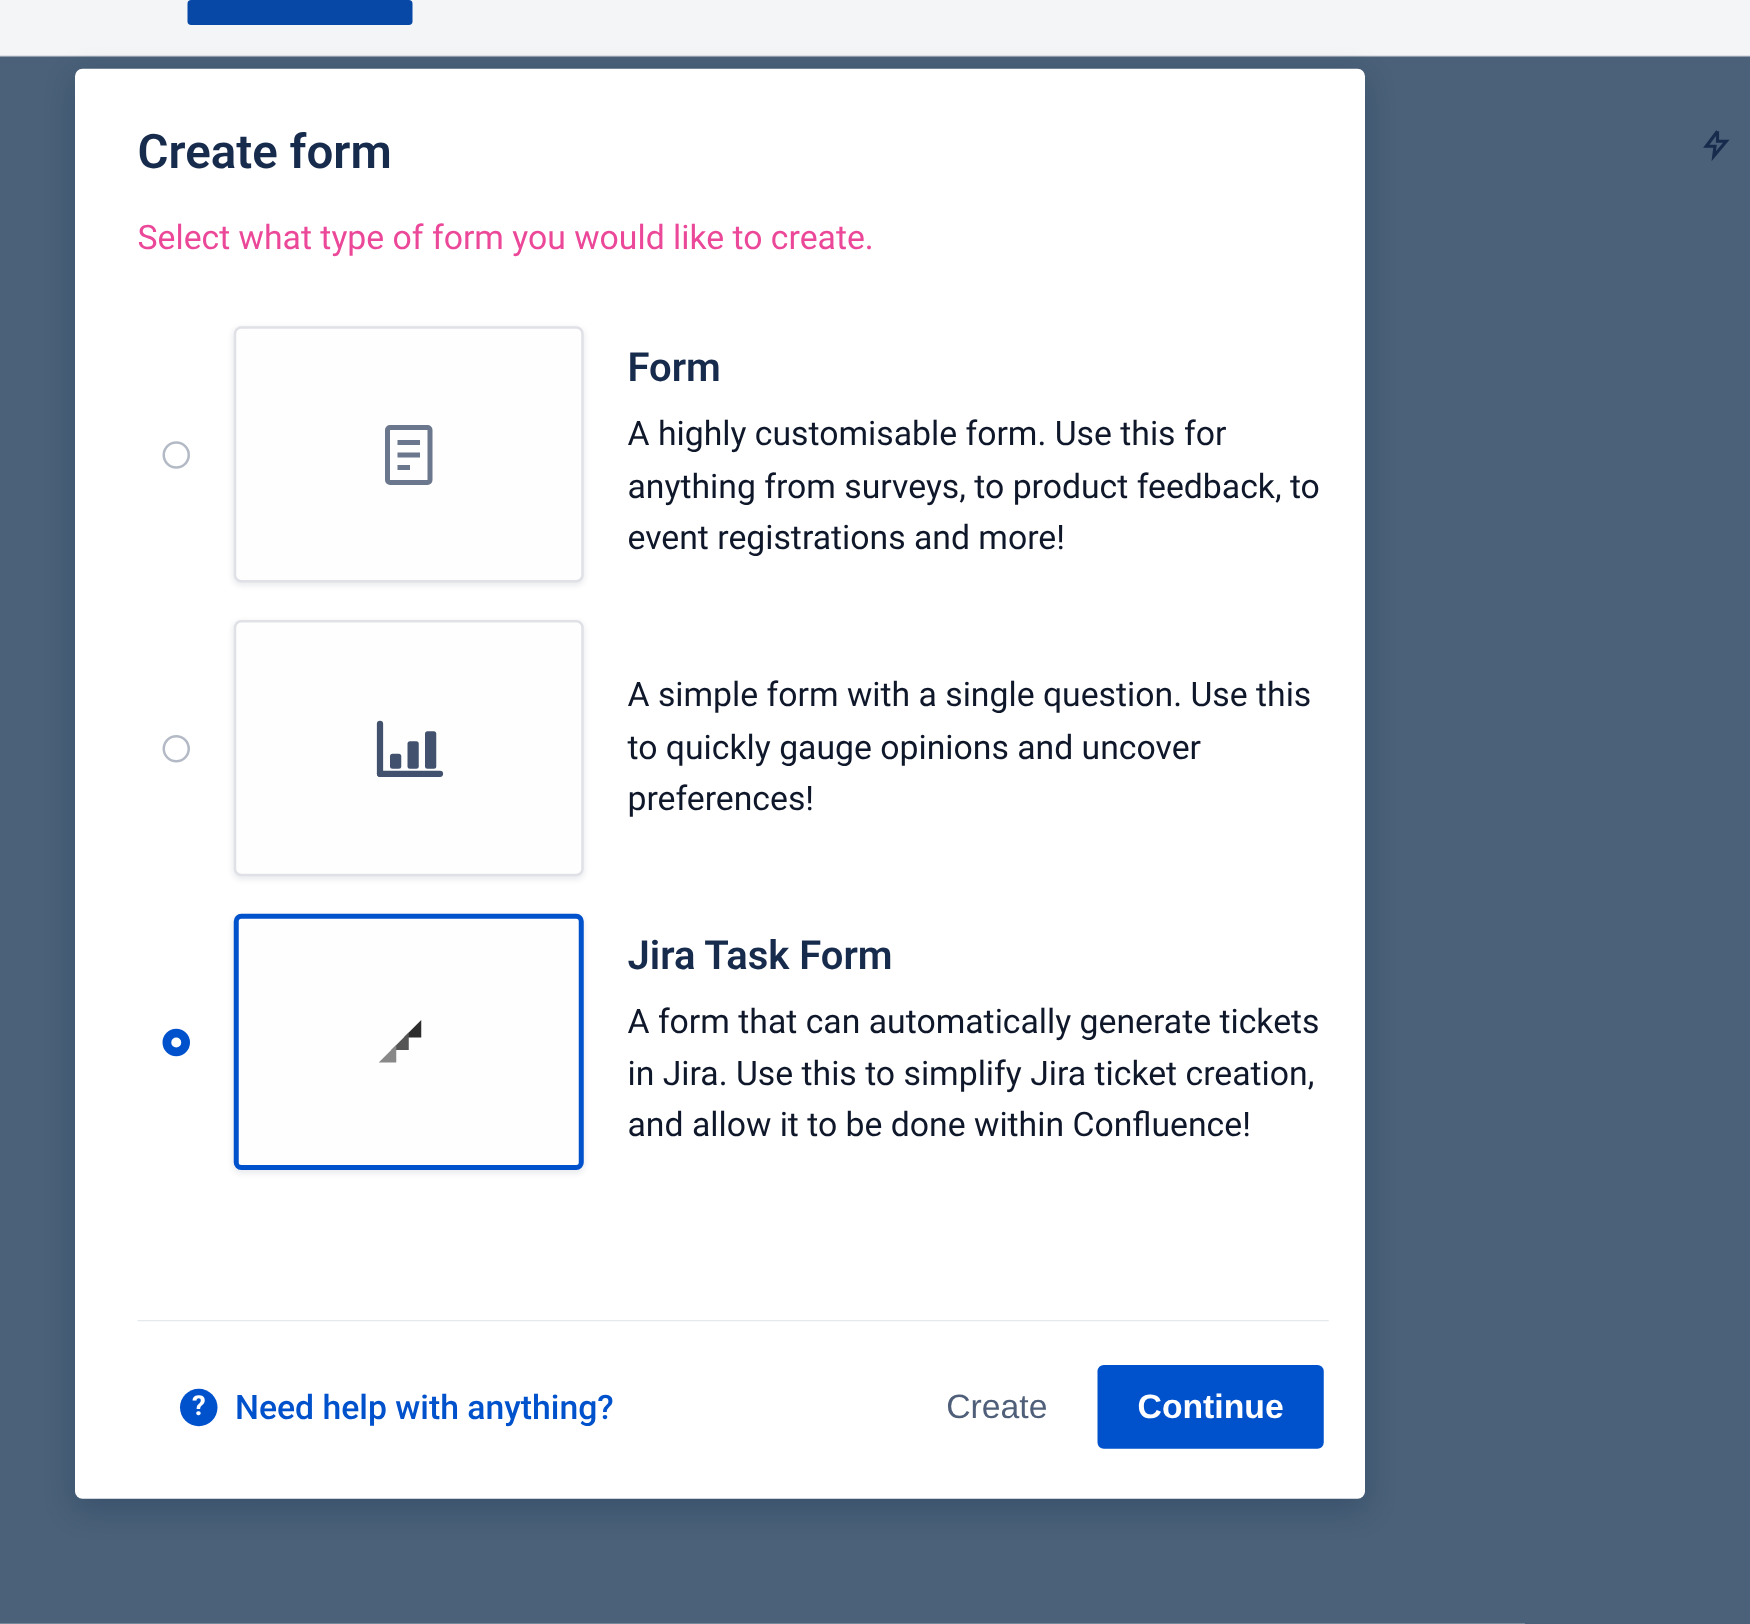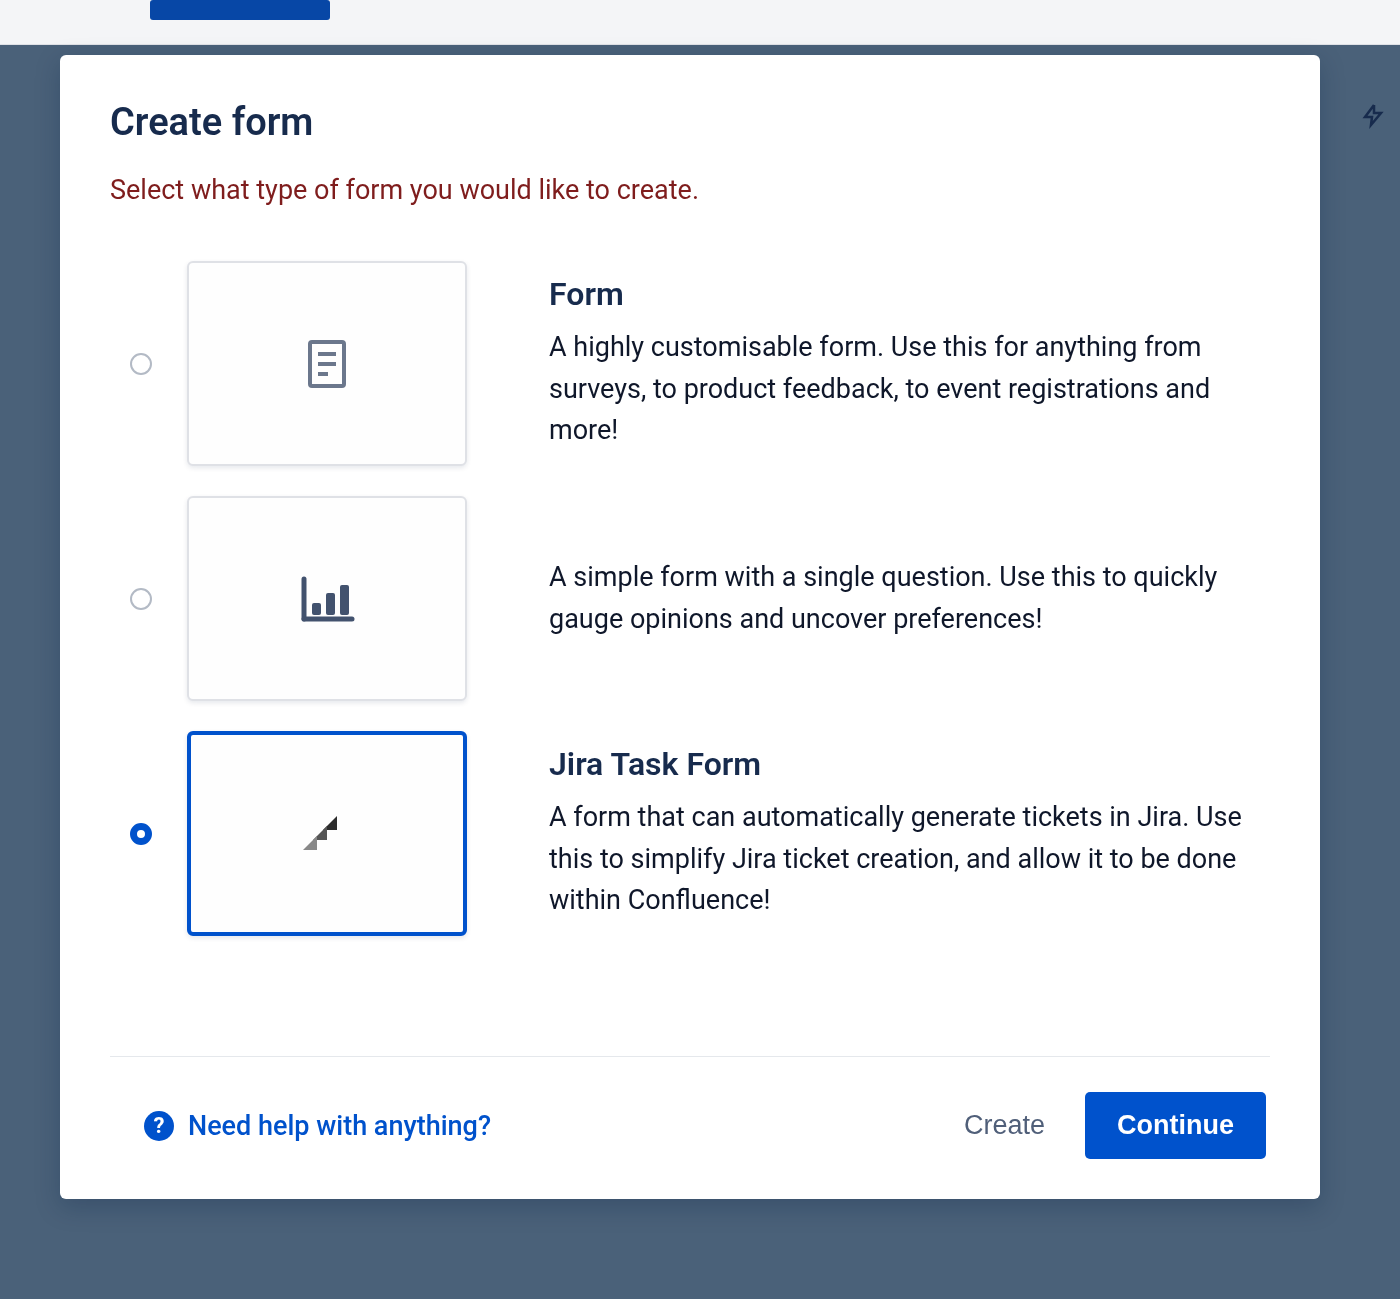--- a/index.html
+++ b/index.html
@@ -37,35 +37,35 @@
       position: absolute;
       top: 100px;
       right: 15px;
       color: #172b4d;
       font-size: 28px;
     }
     .modal {
       position: absolute;
       top: 55px;
       left: 60px;
-      width: 1260px;
+      width: 1032px;
       background: #ffffff;
       border-radius: 6px;
       box-shadow: 0 8px 24px rgba(9, 30, 66, 0.25);
-      padding: 45px 50px 40px 50px;
+      padding: 45px 29px 40px 50px;
     }
     .modal-title {
       font-size: 38px;
       font-weight: 600;
       color: #172b4d;
       margin-bottom: 30px;
     }
     .modal-subtitle {
       font-size: 27px;
-      color: #7f1d1d;
+      color: #ec4899;
       font-weight: 400;
       margin-bottom: 55px;
       margin-top: 10px;
     }
     .options {
       display: flex;
       flex-direction: column;
       gap: 30px;
       margin-bottom: 120px;
     }
@@ -99,21 +99,20 @@
       align-items: center;
       justify-content: center;
       flex-shrink: 0;
       cursor: pointer;
     }
     .preview-card.selected {
       border: 4px solid #0052cc;
     }
     .option-text {
       flex: 1;
-      margin-left: 47px;
     }
     .option-title {
       font-size: 32px;
       font-weight: 600;
       color: #172b4d;
       margin-bottom: 14px;
     }
     .option-desc {
       font-size: 27px;
       line-height: 1.55;

